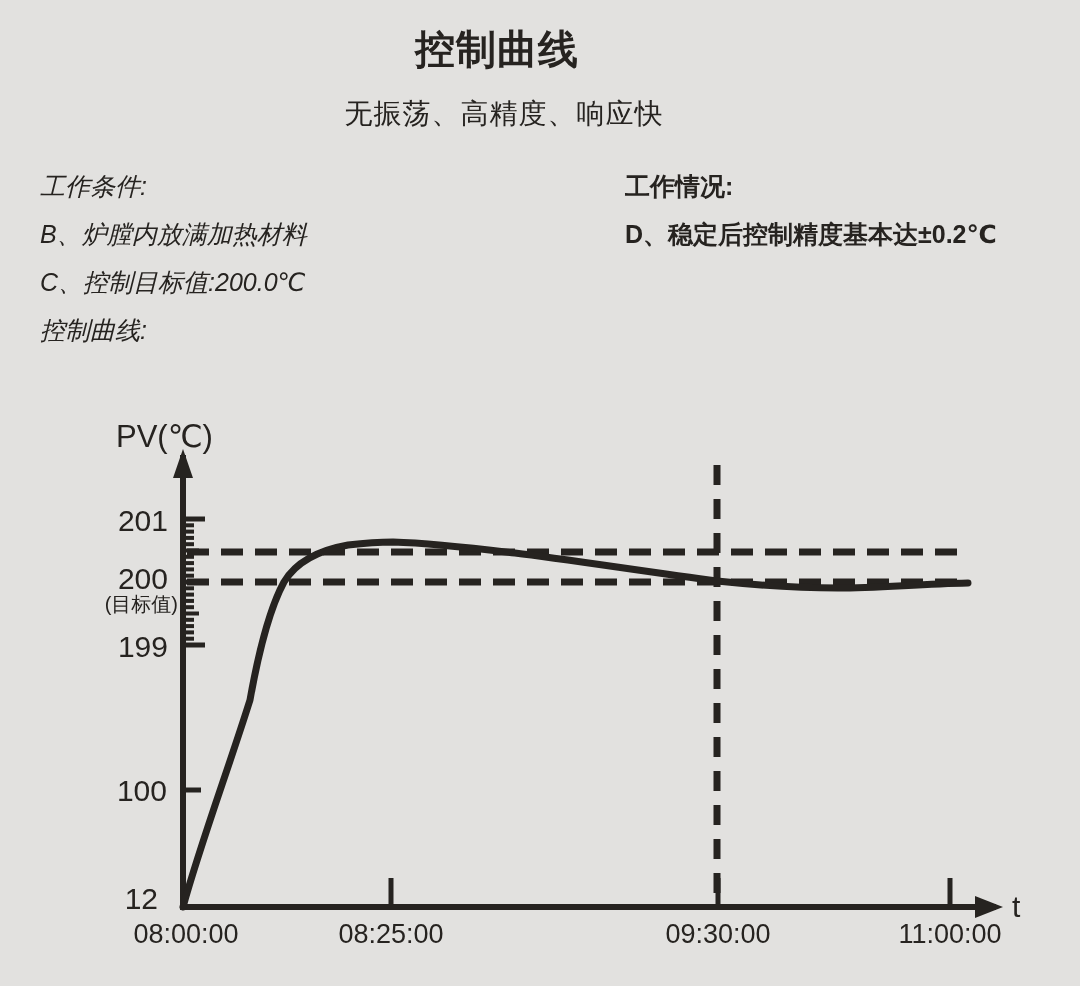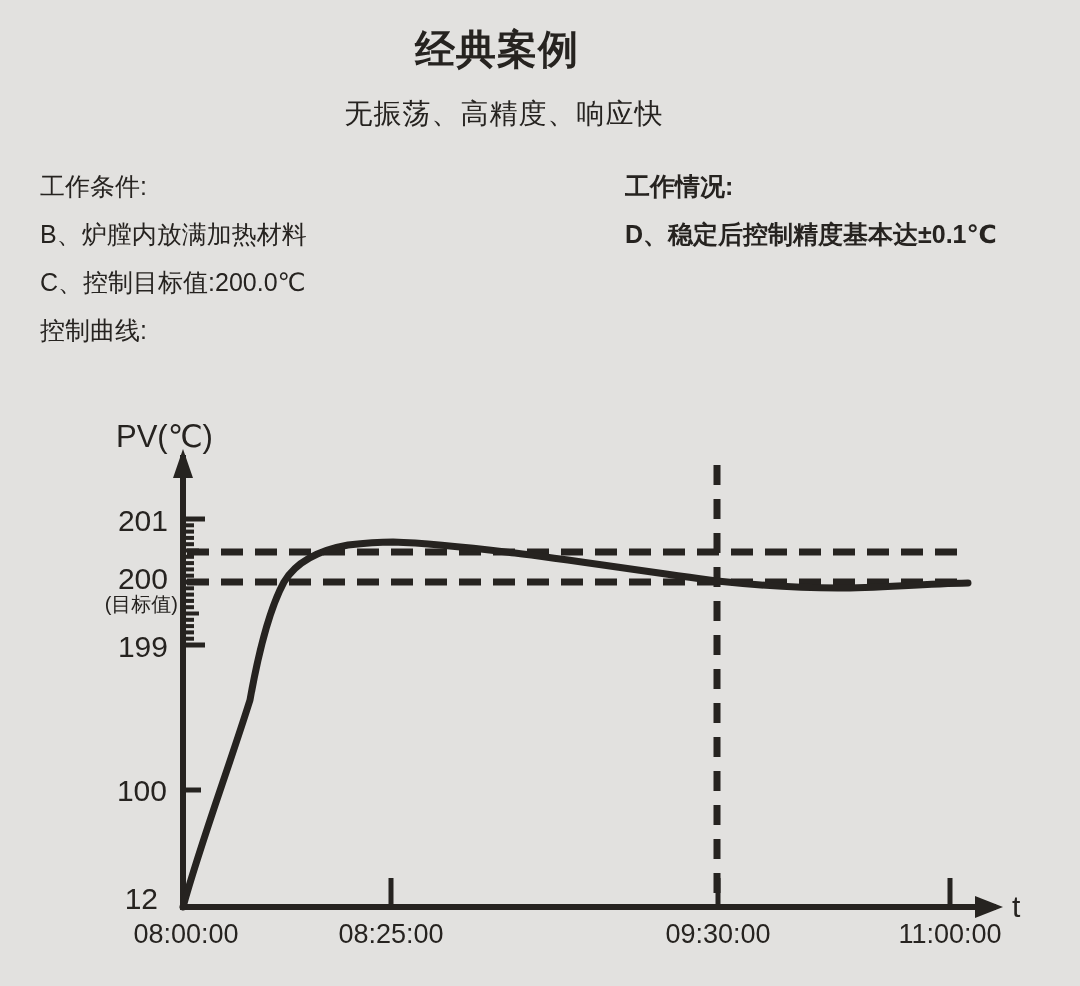--- a/index.html
+++ b/index.html
@@ -5,43 +5,43 @@
   html,body{margin:0;padding:0;}
   body{
     width:1080px;height:986px;position:relative;overflow:hidden;
     background:#e2e1df;color:#262320;
     font-family:"Liberation Sans","DejaVu Sans",sans-serif;
   }
   .header{position:absolute;top:0;left:0;width:994px;text-align:center;}
   .title{margin:0;padding-top:22px;font-size:40px;font-weight:600;letter-spacing:1px;}
   .subtitle{margin:0;padding-top:18px;font-size:28px;font-weight:500;letter-spacing:1px;padding-left:14px;}
   .col{position:absolute;top:162px;font-size:25px;font-weight:500;line-height:48px;white-space:nowrap;}
-  .col.left{left:40px;}
+  .col.left{left:40px;font-style:italic;}
   .col.right{left:625px;font-weight:bold;}
   #chart{position:absolute;top:415px;left:0;width:1080px;height:571px;}
   svg{display:block;}
 </style>
 </head>
 <body>
 
 <div class="header">
-  <h1 class="title">经典案例</h1>
+  <h1 class="title">控制曲线</h1>
   <h2 class="subtitle">无振荡、高精度、响应快</h2>
 </div>
 
 <div class="col left">
   <div>工作条件:</div>
   <div>B、炉膛内放满加热材料</div>
   <div>C、控制目标值:200.0℃</div>
   <div>控制曲线:</div>
 </div>
 
 <div class="col right">
   <div>工作情况:</div>
-  <div>D、稳定后控制精度基本达±0.1℃</div>
+  <div>D、稳定后控制精度基本达±0.2℃</div>
 </div>
 
 <div id="chart">
     <svg width="1080" height="571" viewBox="0 415 1080 571">
       <line x1="183" y1="455" x2="183" y2="910" stroke="#262320" stroke-width="6"></line>
       <line x1="180" y1="907" x2="996" y2="907" stroke="#262320" stroke-width="6"></line>
       <polygon points="183,449 173,478 193,478" fill="#262320"></polygon>
       <polygon points="1003,907 975,896 975,918" fill="#262320"></polygon>
       <line x1="183" y1="519" x2="205" y2="519" stroke="#262320" stroke-width="5"></line>
       <line x1="183" y1="525.3" x2="194" y2="525.3" stroke="#262320" stroke-width="4"></line>

